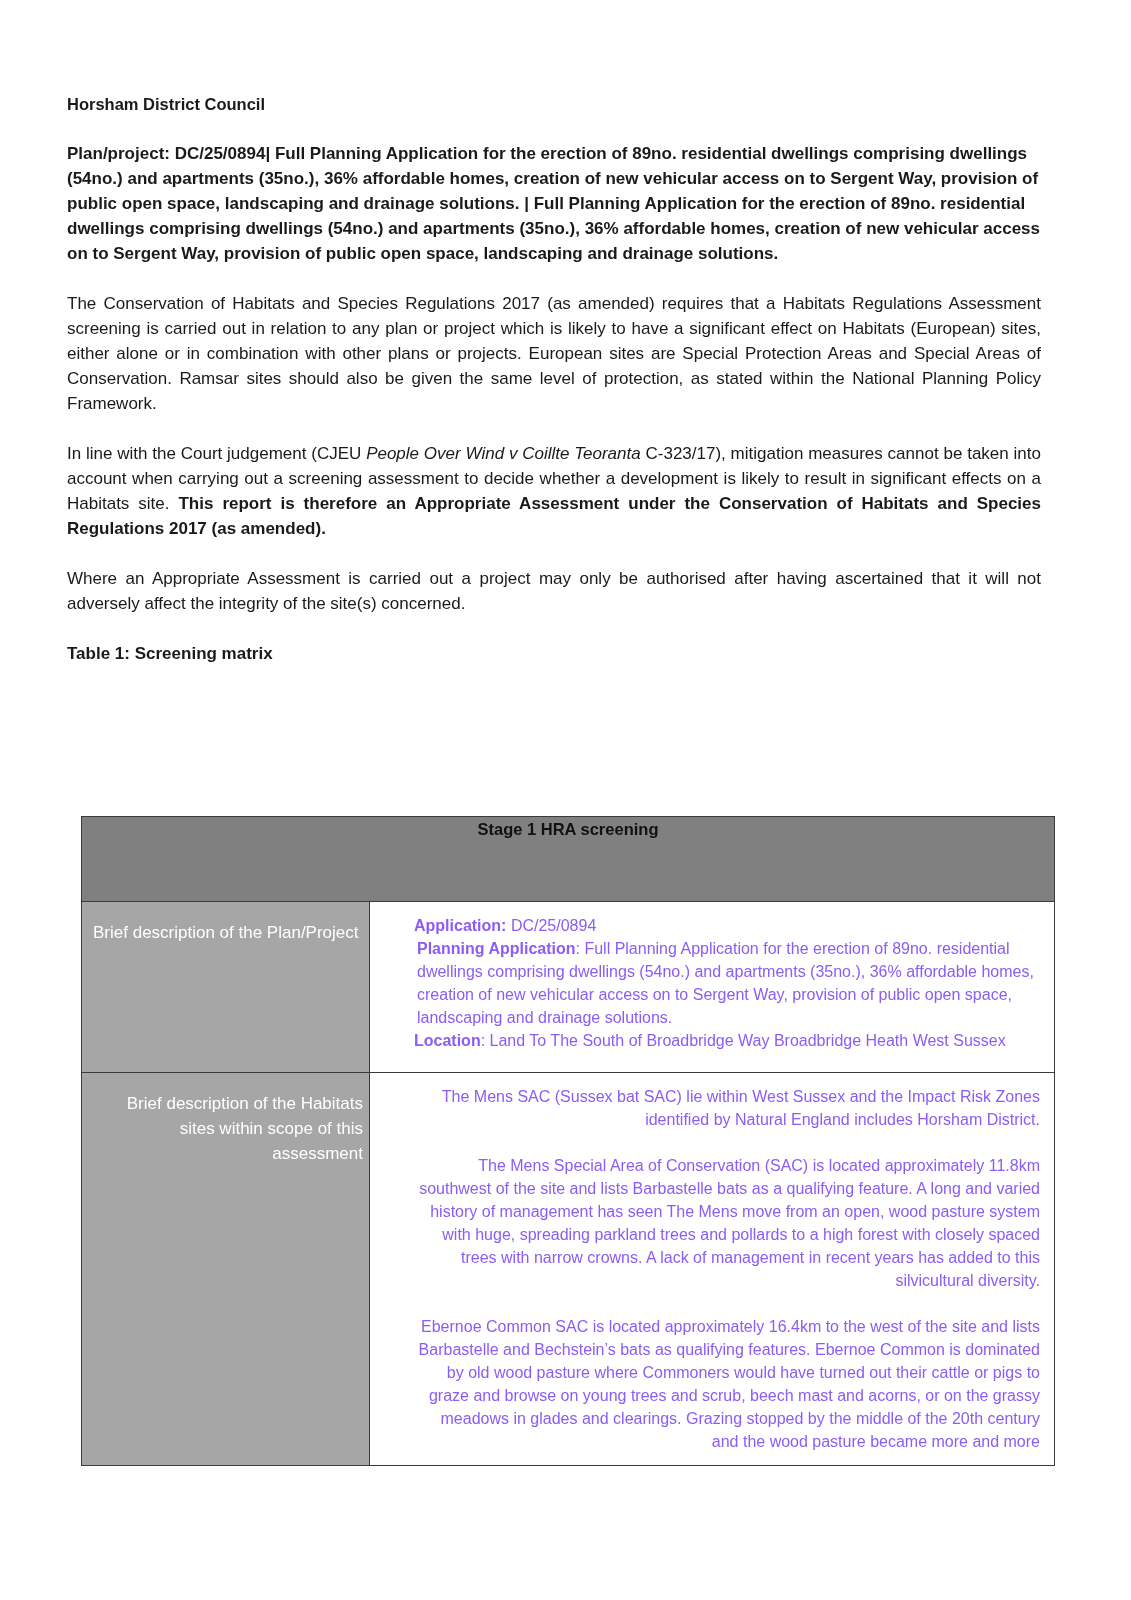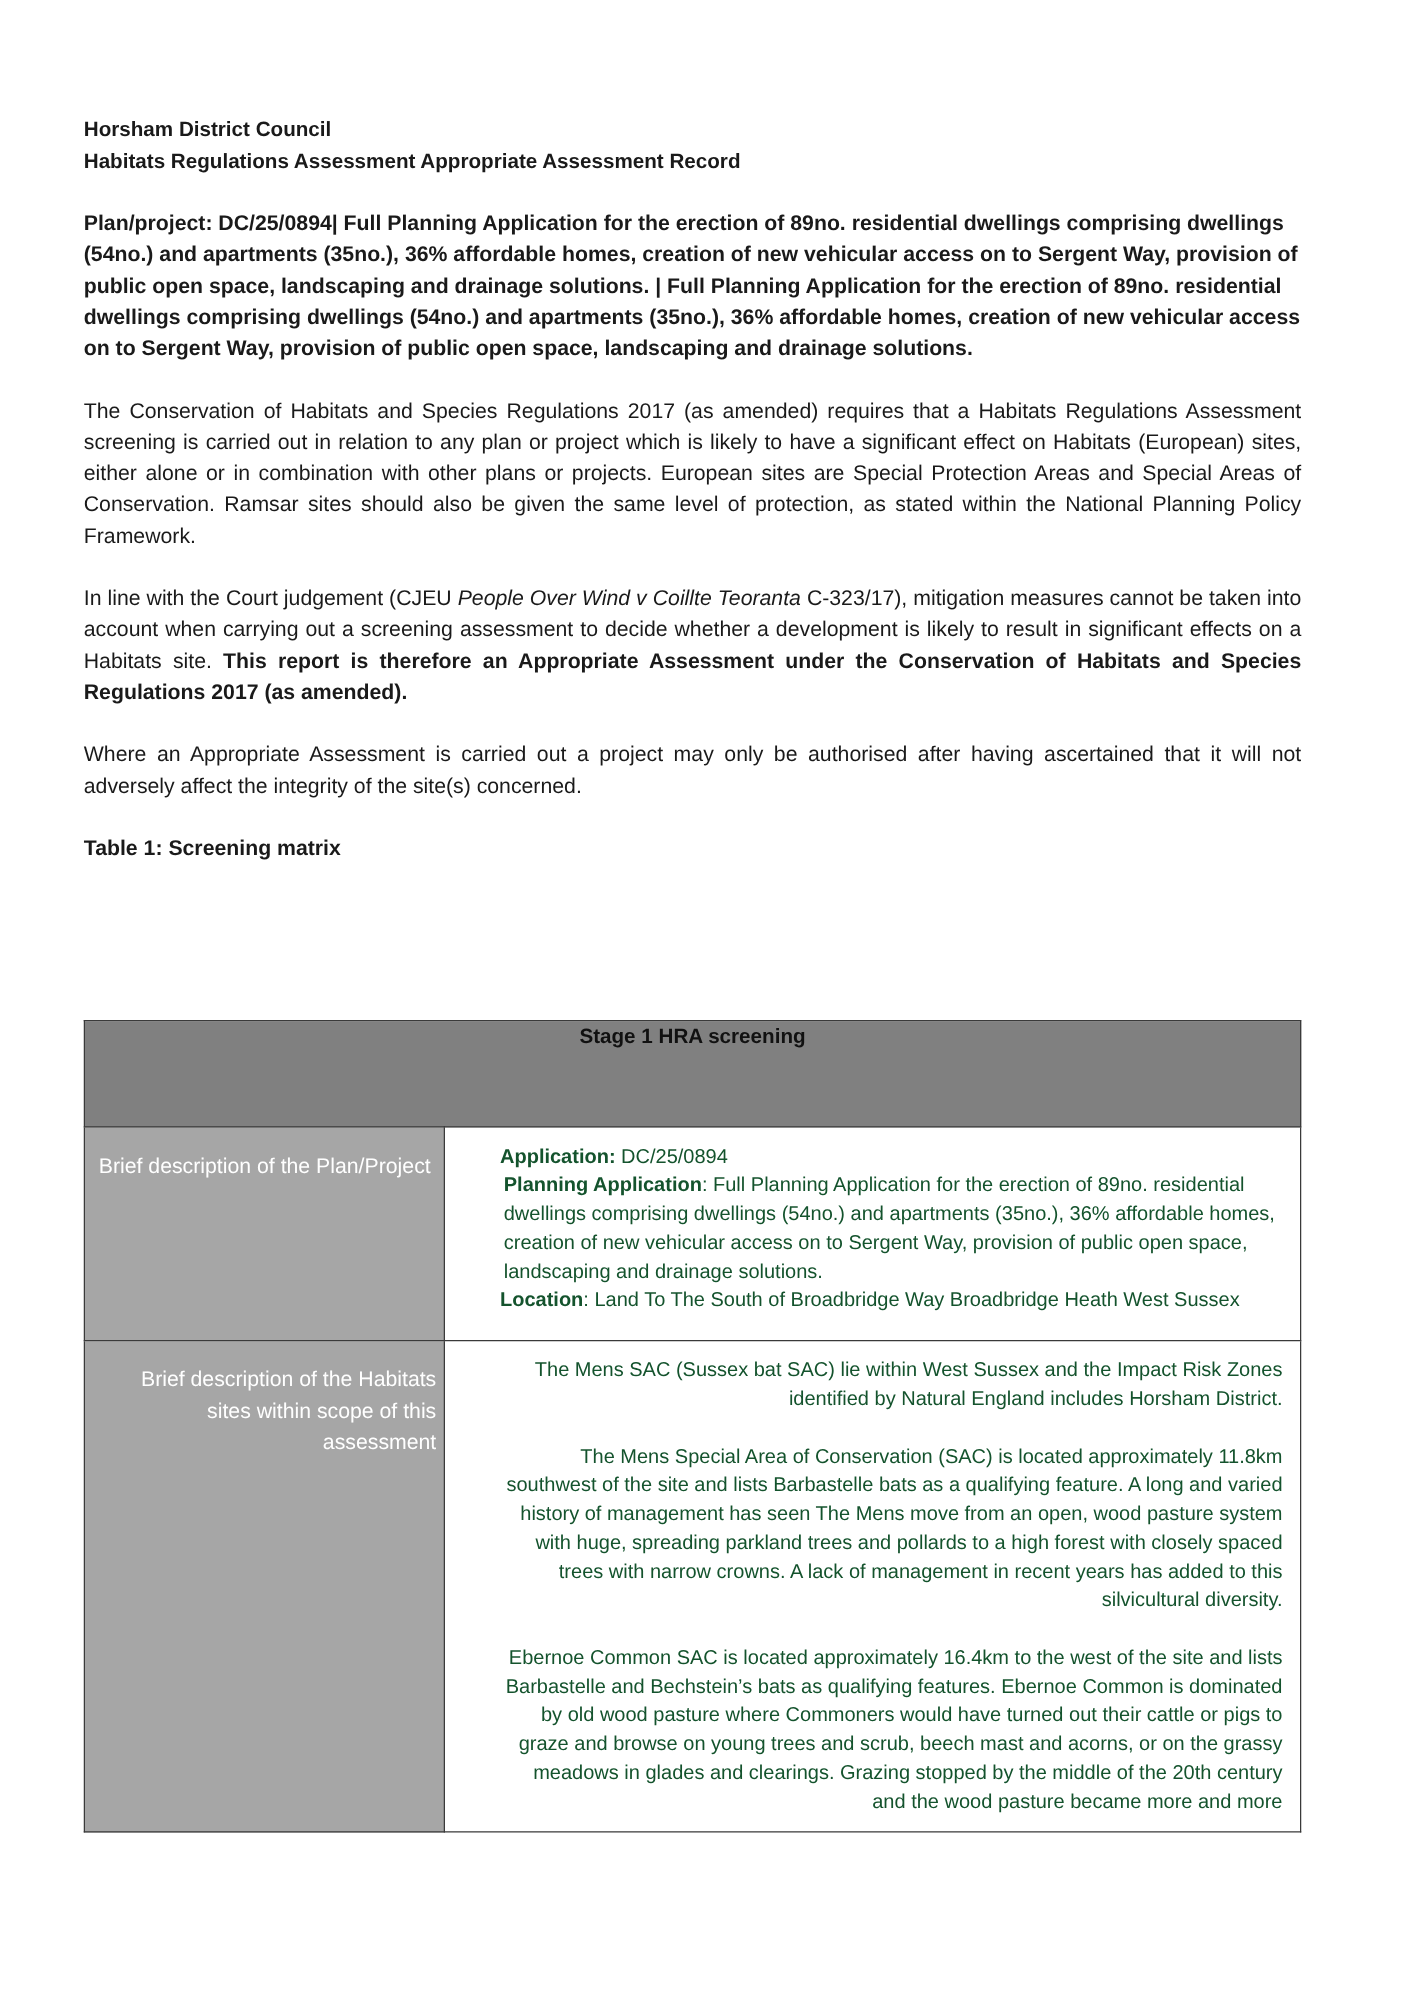--- a/index.html
+++ b/index.html
@@ -3,40 +3,39 @@
 <meta charset="utf-8">
 <style>
   html, body { margin: 0; padding: 0; background: #ffffff; }
   body { width: 1131px; height: 1600px; position: relative; overflow: hidden;
          font-family: "Liberation Sans", sans-serif; color: #1a1a1a; }
   .page { position: absolute; left: 67px; top: 92px; width: 974px; }
   .title { font-weight: bold; font-size: 16.5px; line-height: 25px; margin: 0; }
   .plan { font-weight: bold; font-size: 17px; line-height: 25px; margin: 24px 0 0 0; }
   .para { font-size: 17px; line-height: 25px; margin: 25px 0 0 0; text-align: justify; }
   .tcap { font-weight: bold; font-size: 17px; line-height: 25px; margin: 25px 0 0 0; }
-  table.matrix { position: absolute; left: 67px; top: 816px; width: 974px; border-collapse: collapse;
+  table.matrix { position: absolute; left: 81px; top: 816px; width: 974px; border-collapse: collapse;
                  font-size: 16px; line-height: 23px; }
   table.matrix td, table.matrix th { border: 1px solid #3a3a3a; vertical-align: top; }
   th.head { background: #808080; height: 82px; text-align: center; vertical-align: middle;
             font-weight: bold; font-size: 16.5px; color: #111; }
   td.lab { background: #a6a6a6; color: #ffffff; width: 270px; padding: 18px 6px 0 11px; font-size: 17px; line-height: 25px; }
-  td.val { background: #ffffff; padding: 12px 14px 12px 44px; color: #14532d; }
+  td.val { background: #ffffff; padding: 12px 14px 12px 44px; color: #8b5cf6; }
   td.val p { margin: 0; }
   td.val p + p.gap { margin-top: 23px; }
   .b { font-weight: bold; }
   .i { font-style: italic; }
   .row1 td { height: 146px; }
   .row2 td { height: 350px; text-align: right; }
 </style>
 </head>
 <body>
 
 <div class="page">
   <p class="title">Horsham District Council</p>
-  <p class="title">Habitats Regulations Assessment Appropriate Assessment Record</p>
 
   <p class="plan">Plan/project: DC/25/0894| Full Planning Application for the erection of 89no. residential dwellings comprising dwellings (54no.) and apartments (35no.), 36% affordable homes, creation of new vehicular access on to Sergent Way, provision of public open space, landscaping and drainage solutions. | Full Planning Application for the erection of 89no. residential dwellings comprising dwellings (54no.) and apartments (35no.), 36% affordable homes, creation of new vehicular access on to Sergent Way, provision of public open space, landscaping and drainage solutions.</p>
 
   <p class="para">The Conservation of Habitats and Species Regulations 2017 (as amended) requires that a Habitats Regulations Assessment screening is carried out in relation to any plan or project which is likely to have a significant effect on Habitats (European) sites, either alone or in combination with other plans or projects. European sites are Special Protection Areas and Special Areas of Conservation. Ramsar sites should also be given the same level of protection, as stated within the National Planning Policy Framework.</p>
   <p class="para"><span>In line with the Court judgement (CJEU </span><span class="i">People Over Wind v Coillte Teoranta</span><span> C-323/17), mitigation measures cannot be taken into account when carrying out a screening assessment to decide whether a development is likely to result in significant effects on a Habitats site.  </span><span class="b">This report is therefore an Appropriate Assessment under the Conservation of Habitats and Species Regulations 2017 (as amended).</span></p>
   <p class="para">Where an Appropriate Assessment is carried out a project may only be authorised after having ascertained that it will not adversely affect the integrity of the site(s) concerned.</p>
 
   <p class="tcap">Table 1: Screening matrix</p>
 </div>
 

